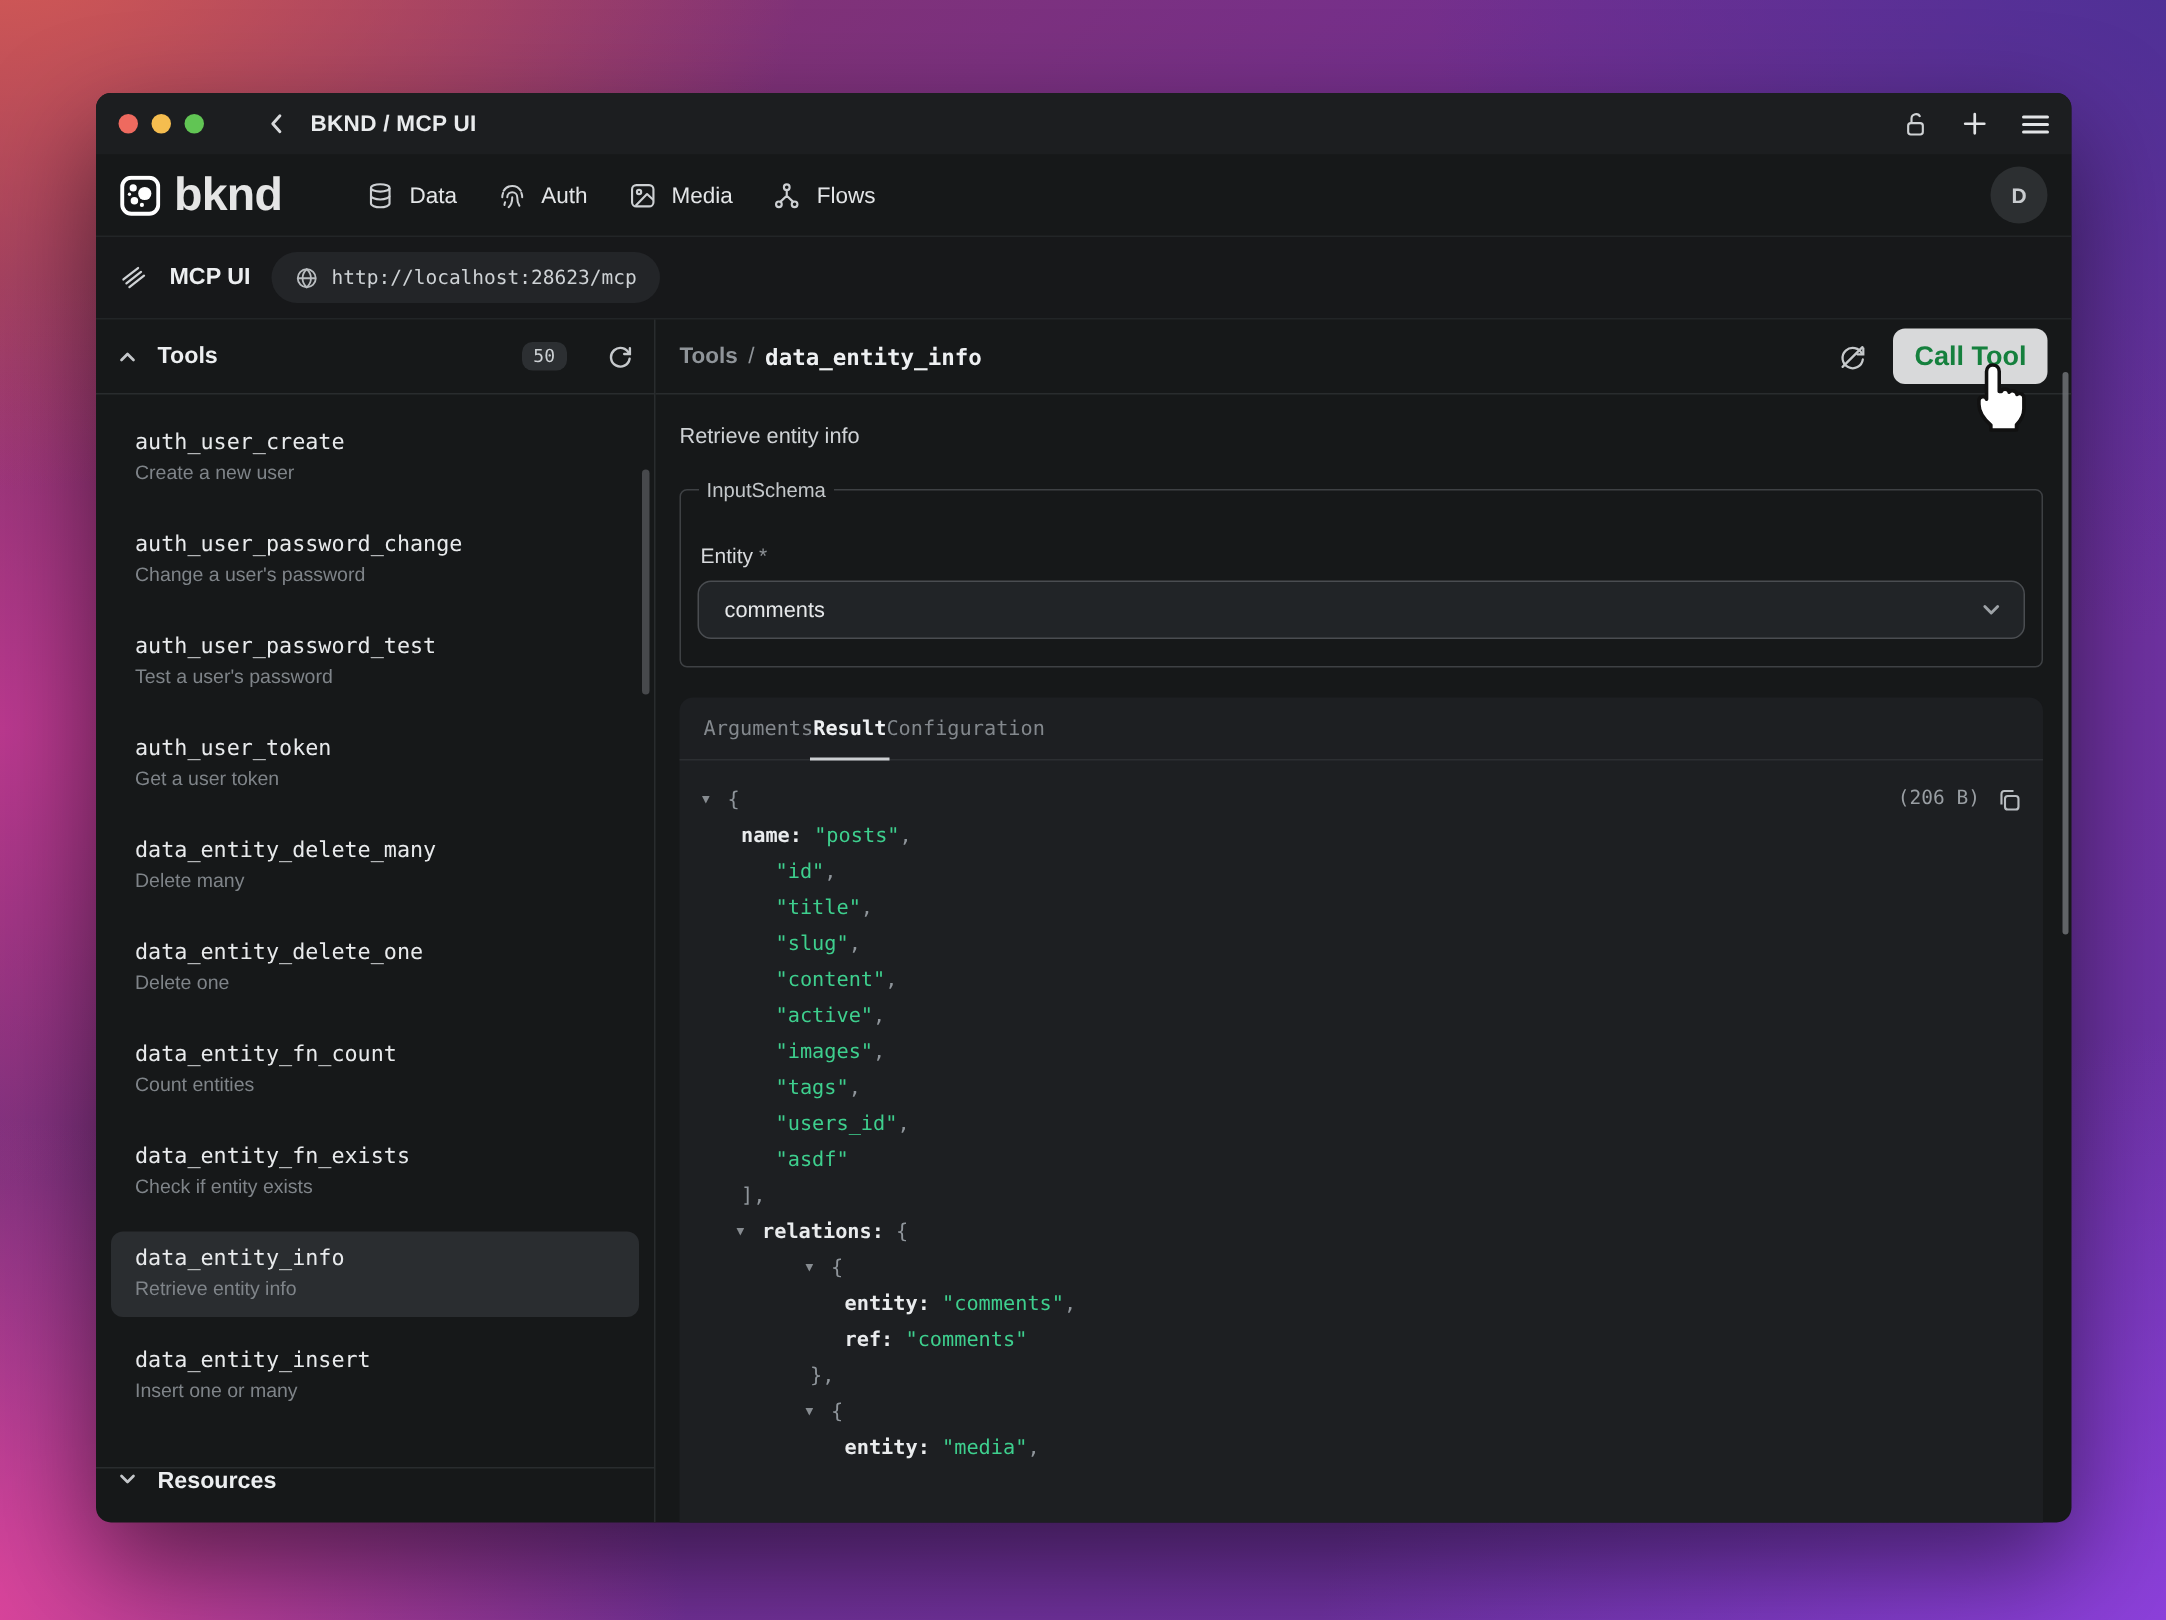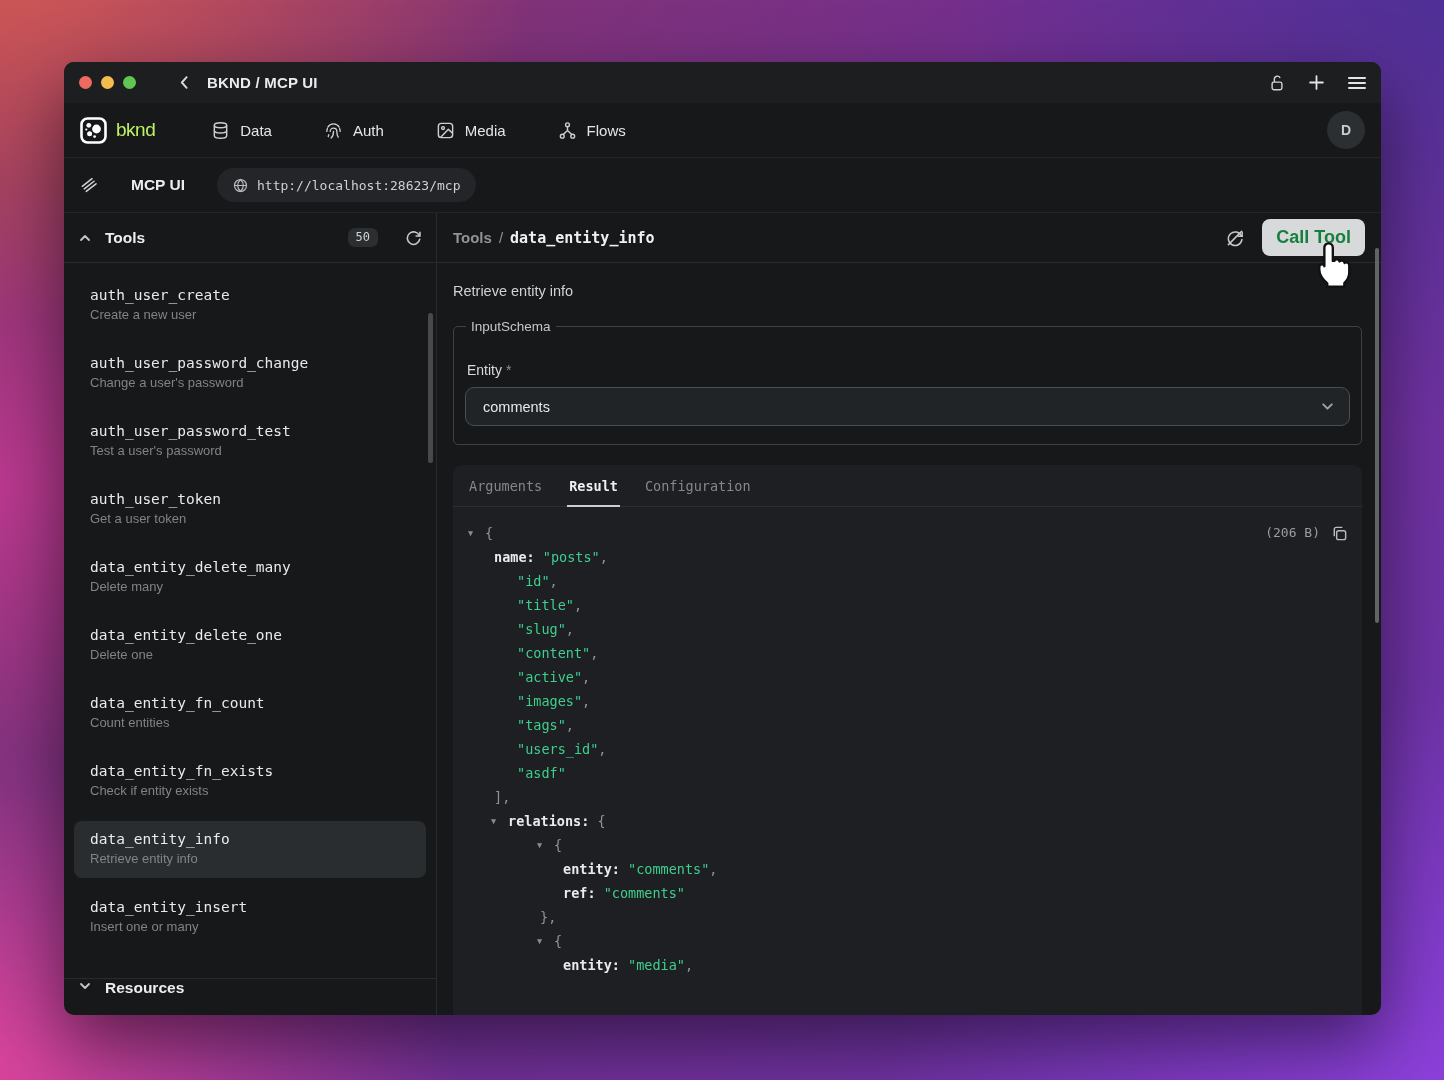--- a/index.html
+++ b/index.html
@@ -24,27 +24,27 @@
   .titlebar{ height:41px; background:#1c1e20; display:flex; align-items:center; padding:0 15px; }
   .lights{ display:flex; gap:9px; }
   .light{ width:13px; height:13px; border-radius:50%; }
   .back-btn{ margin-left:40px; background:none; border:none; cursor:pointer; display:flex; }
   .tb-title{ margin-left:14px; font-size:15px; font-weight:700; color:#e9ebed; letter-spacing:.2px; }
   .tb-right{ margin-left:auto; display:flex; align-items:center; gap:23px; }
   .tb-right > *{ background:none; border:none; display:flex; cursor:pointer; }
   
   .navbar{ height:55px; display:flex; align-items:center; padding:0 16px; border-bottom:1px solid #222527; background:#161819; }
   .brand{ display:flex; align-items:center; gap:9px; }
-  .brand-text{ font-size:19px; font-weight:400; color:#bef264; letter-spacing:-.5px; }
-  .nav-items{ display:flex; gap:52px; margin-left:56px; }
+  .brand-text{ font-size:31px; font-weight:700; color:#e5e5e5; letter-spacing:-.5px; }
+  .nav-items{ display:flex; gap:27px; margin-left:56px; }
   .nav-item{ display:flex; align-items:center; gap:10px; color:#e3e5e7; font-size:15px; cursor:pointer; }
   .avatar{ margin-left:auto; width:38px; height:38px; border-radius:50%; background:#2c2f31; color:#c9cccf;
            font-size:14px; font-weight:600; display:flex; align-items:center; justify-content:center; cursor:pointer; }
   
-  .subbar{ height:55px; display:flex; align-items:center; gap:32px; padding:0 16px; border-bottom:1px solid #222527; background:#17181a; }
+  .subbar{ height:55px; display:flex; align-items:center; gap:14px; padding:0 16px; border-bottom:1px solid #222527; background:#17181a; }
   .subbar-title{ font-size:15.5px; font-weight:700; color:#eceef0; }
   .url-pill{ display:flex; align-items:center; gap:9px; height:34px; padding:0 16px; border-radius:17px; background:#232528;
              color:#ced2d5; font-family:"DejaVu Sans Mono", monospace; font-size:13px; cursor:pointer; }
   
   .content{ display:flex; height:802px; }
   .sidebar{ width:373px; border-right:1px solid #292c2e; display:flex; flex-direction:column; position:relative; }
   .sidebar-header{ height:50px; flex:none; border-bottom:1px solid #292c2e; display:flex; align-items:center; gap:13px; padding:0 14px; cursor:pointer; }
   .sidebar-header-title{ font-size:15.5px; font-weight:700; color:#eceef0; }
   .count-badge{ margin-left:auto; background:#2c2f32; border-radius:7px; padding:2px 8px 3px;
                 font-family:"DejaVu Sans Mono", monospace; font-size:12px; color:#ced2d5; }
@@ -69,21 +69,21 @@
   .main-body{ padding:20px 19px 0 16px; }
   .description{ font-size:14.5px; color:#cfd2d5; }
   fieldset.schema{ margin-top:20px; border:1px solid #3e4144; border-radius:5px; padding:12px 11px 18px; }
   fieldset.schema legend{ font-size:13.5px; color:#c3c7ca; padding:0 5px; margin-left:1px; }
   .field-label{ font-size:14px; color:#d8dadd; margin:16px 0 9px 2px; }
   .req{ color:#8d9196; margin-left:4px; }
   .select{ height:39px; background:#212427; border:1px solid #4a4d51; border-radius:9px; display:flex;
            align-items:center; justify-content:space-between; padding:0 14px; cursor:pointer; }
   .select-value{ font-size:14.5px; color:#e6e8ea; padding-left:3px; }
   .panel{ margin-top:20px; background:#1d1f22; border-radius:9px 9px 0 0; min-height:620px; }
-  .tabs{ display:flex; gap:27px; padding:0 16px; border-bottom:1px solid #2c2f32; height:42px; }
+  .tabs{ display:flex; padding:0 16px; border-bottom:1px solid #2c2f32; height:42px; }
   .tab{ font-family:"DejaVu Sans Mono", monospace; font-size:13.5px; color:#83888d; display:flex; align-items:center; position:relative; cursor:pointer; }
   .tab.active{ color:#eef0f2; font-weight:700; }
   .tab.active::after{ content:""; position:absolute; left:-2px; right:-2px; bottom:-1px; height:2px; background:#cbced1; }
   .json{ position:relative; padding:14px 16px 0 0; font-family:"DejaVu Sans Mono", monospace; font-size:13.5px; line-height:24px; }
   .size-row{ position:absolute; right:14px; top:14px; display:flex; align-items:center; gap:11px; }
   .size-label{ color:#999ea3; font-size:13px; font-family:"DejaVu Sans Mono", monospace; }
   .jline{ white-space:pre; }
   .jarrow{ display:inline-block; width:17px; margin-left:-17px; color:#878c91; font-size:8.5px; vertical-align:2px; }
   .tk-k{ color:#e9ebed; font-weight:700; }
   .tk-s{ color:#3ecf8e; }

